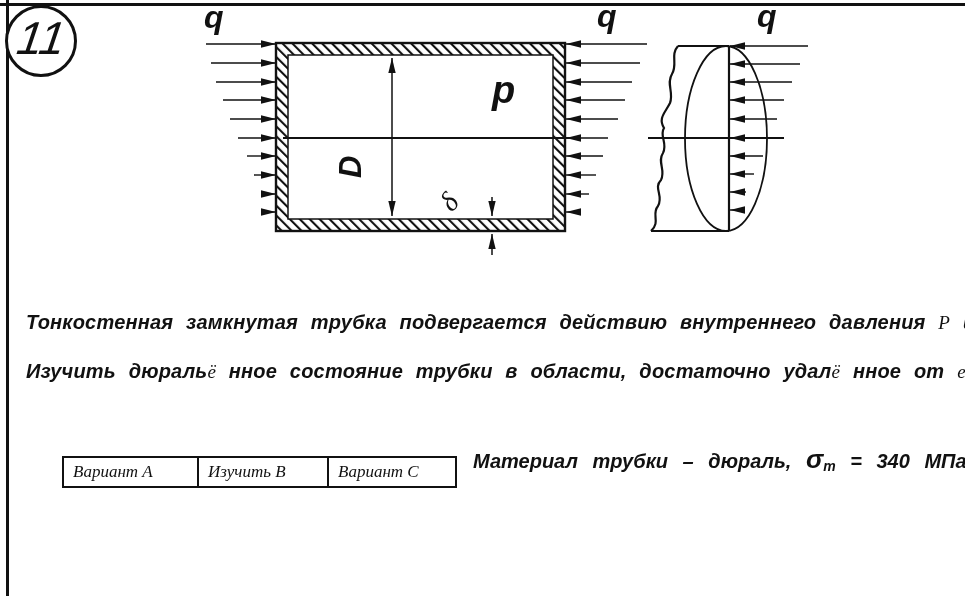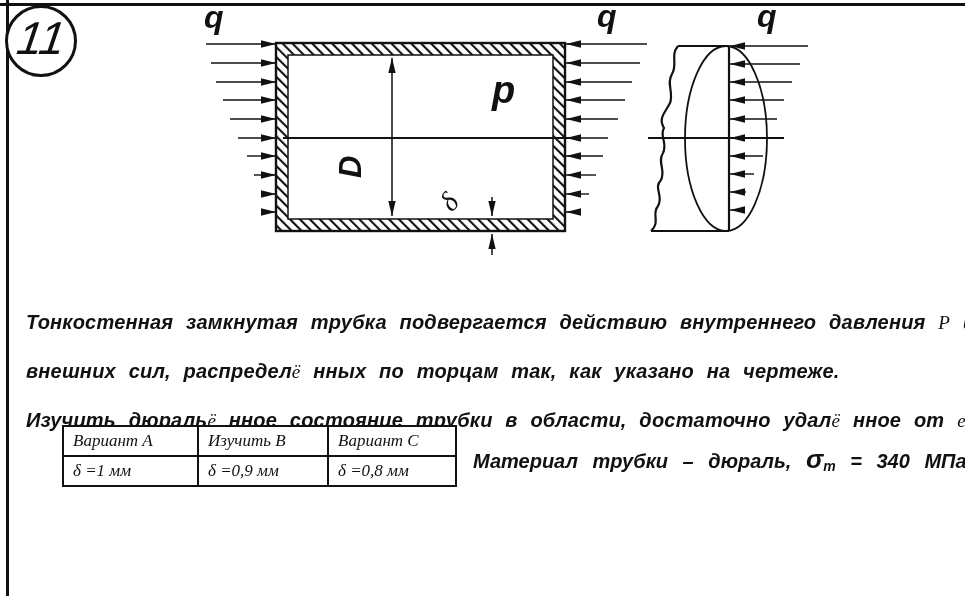--- a/index.html
+++ b/index.html
@@ -17,21 +17,21 @@
   svg.figure text.serif-label{font-family:"Liberation Serif",serif;font-weight:400;}
 
   .problem{position:absolute;left:14px;top:292px;width:948px;z-index:2;}
   .problem p{margin:12px;font-family:"Liberation Sans",sans-serif;font-style:italic;font-weight:700;
          font-size:20px;line-height:36px;word-spacing:7px;letter-spacing:0.2px;white-space:nowrap;}
   .seg-draft{font-family:"Liberation Sans",sans-serif;}
   .seg-serif{font-family:"Liberation Serif",serif;font-weight:400;font-size:19px;font-style:italic;}
   .seg-sigma{font-size:26px;}
   .seg-sub{font-size:14px;vertical-align:-3px;}
 
-  table.variants{position:absolute;left:62px;top:425px;border-collapse:collapse;z-index:2;background:#fff;}
+  table.variants{position:absolute;left:62px;top:456px;border-collapse:collapse;z-index:2;background:#fff;}
   table.variants th,table.variants td{border:2px solid #111;font-family:"Liberation Serif",serif;
          font-style:italic;font-weight:400;font-size:17px;text-align:left;height:26px;
          padding:1px 6px 1px 9px;white-space:nowrap;}
   table.variants th:nth-child(1),table.variants td:nth-child(1){width:118px;}
   table.variants th:nth-child(2),table.variants td:nth-child(2){width:113px;}
   table.variants th:nth-child(3),table.variants td:nth-child(3){width:111px;}
 
   .material{position:absolute;left:473px;top:444px;z-index:2;font-family:"Liberation Sans",sans-serif;
          font-style:italic;font-weight:700;font-size:20px;word-spacing:9px;white-space:nowrap;}
 </style>
@@ -127,36 +127,30 @@
       <line x1="763" y1="156" x2="730" y2="156" marker-end="url(#arr)"></line>
       <line x1="754" y1="174" x2="730" y2="174" marker-end="url(#arr)"></line>
       <line x1="746" y1="192" x2="730" y2="192" marker-end="url(#arr)"></line>
       <line x1="739" y1="210" x2="730" y2="210" marker-end="url(#arr)"></line>
     </g>
     <text x="757" y="27" font-size="32">q</text>
   </svg>
 
   <div class="problem">
     <p><span class="seg-draft">Тонкостенная замкнутая трубка подвергается действию внутреннего давления </span><span class="seg-serif">P</span><span class="seg-draft"> и</span></p>
-    <p><span class="seg-draft">внешних сил, распредел</span><span class="seg-serif">ё</span><span class="seg-draft"> нных по торцам так, как указано на чертеже.</span></p>
     <p><span class="seg-draft">Изучить дюраль</span><span class="seg-serif">ё</span><span class="seg-draft"> нное состояние трубки в области, достаточно удал</span><span class="seg-serif">ё</span><span class="seg-draft"> нное от </span><span class="seg-serif">её</span><span class="seg-draft"> концов.</span></p>
   </div>
 
   <table class="variants">
       <thead>
         <tr>
           <th>Вариант А</th>
           <th>Изучить В</th>
           <th>Вариант С</th>
         </tr>
       </thead>
       <tbody>
-        <tr>
-          <td>δ =1 мм</td>
-          <td>δ =0,9 мм</td>
-          <td>δ =0,8 мм</td>
-        </tr>
       </tbody>
     </table>
 
   <div class="material"><span class="seg-draft">Материал трубки – дюраль, </span><span class="seg-sigma">σ</span><span class="seg-sub">т</span><span class="seg-draft"> = 340 МПа</span></div>
 
 </div>
 
 </body></html>

